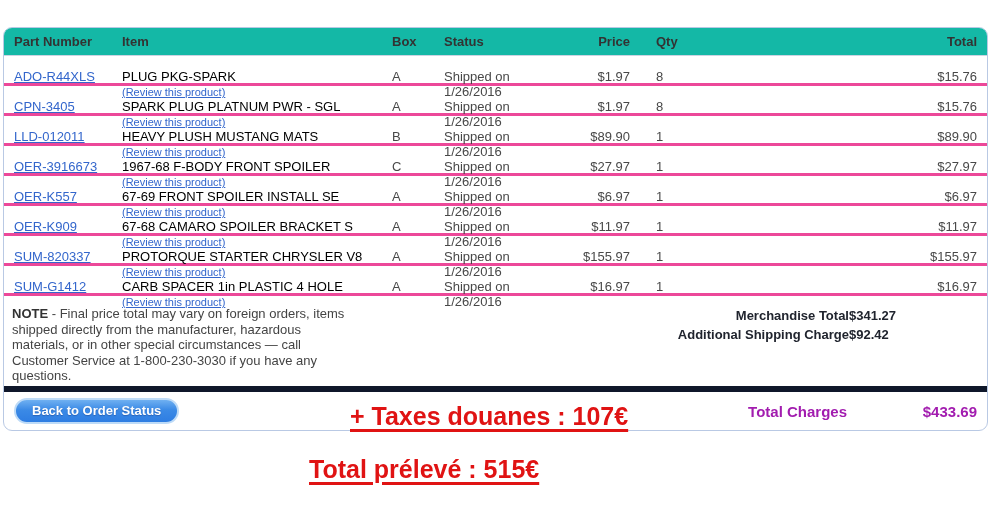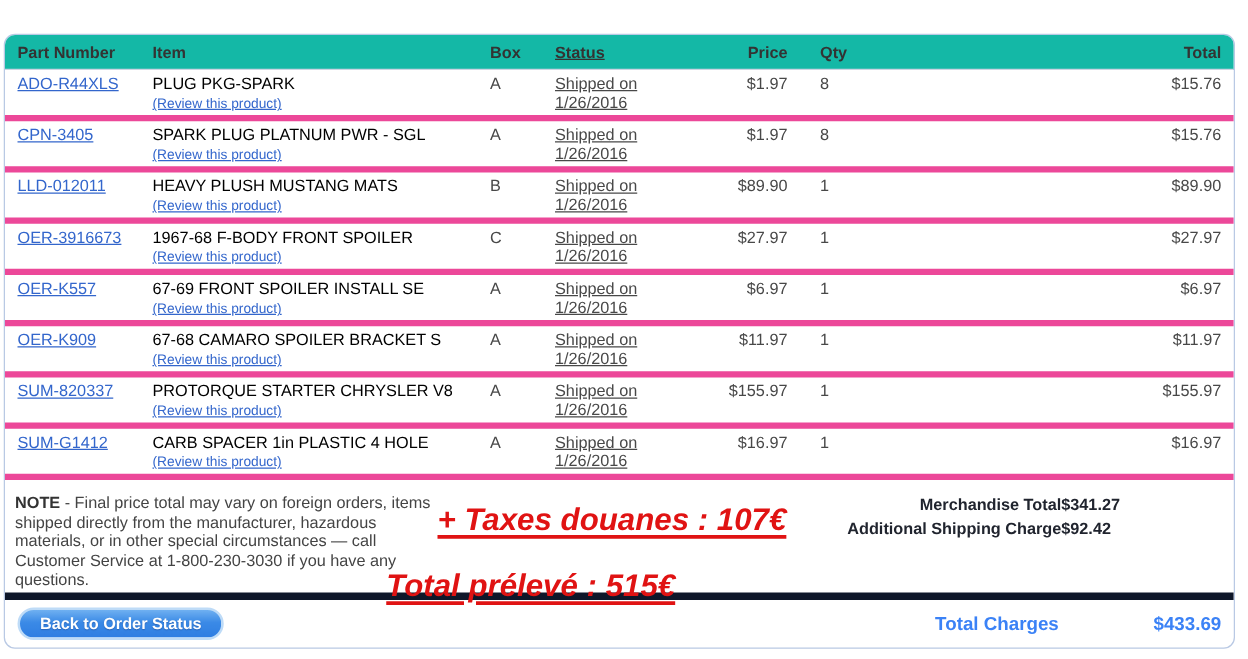--- a/index.html
+++ b/index.html
@@ -16,37 +16,37 @@
     width: 985px;
     border: 1px solid #b9c9e4;
     border-radius: 9px;
     background: #fff;
     overflow: hidden;
   }
   
   .c-part   { width: 118px; padding-left: 10px; }
   .c-item   { width: 270px; }
   .c-box    { width: 44px; text-align: left; }
-  .c-status { width: 106px; padding-left: 8px; text-decoration: underline; }
+  .c-status { width: 106px; padding-left: 8px; }
   .c-price  { width: 88px; text-align: right; }
   .c-qty    { width: 72px; padding-left: 26px; }
   .c-total  { flex: 1; text-align: right; padding-right: 10px; }
 
   .thead {
     display: flex; align-items: center;
     height: 28px;
     background: #14b8a6;
     border-bottom: 1px solid #ccd4e2;
     font-size: 13px; font-weight: bold; color: #333;
   }
   .row {
     display: flex;
-    height: 41px;
-    padding-top: 3px;
-    border-bottom: 5px solid #ec4899;
+    height: 30px;
+    padding-top: 13px;
+    border-bottom: 3px solid #ec4899;
     font-size: 13px; color: #484848;
   }
   .row a.part-link {
     color: #3366cc; text-decoration: underline; font-size: 13px;
   }
   .item-name { color: #000000; }
   a.review {
     color: #3366cc; text-decoration: underline;
     font-size: 11px; display: inline-block; margin-top: 1px;
   }
@@ -84,31 +84,30 @@
     background: linear-gradient(180deg, #6fb0f1 0%, #3b8ae6 45%, #2e7de2 100%);
     color: #ffffff; font-weight: bold; font-size: 13px;
     font-family: "Liberation Sans", sans-serif;
     padding: 3px 16px 4px 16px;
     cursor: pointer;
     text-shadow: 0 1px 1px rgba(0,0,60,0.25);
   }
   .total-line {
     margin-left: auto;
     display: flex; align-items: center;
-    font-weight: bold; color: #3b82f6;
+    font-weight: bold; color: #a21caf;
   }
   .total-label { font-size: 15px; }
   .total-value { width: 140px; text-align: right; font-size: 15px; padding-right: 10px; }
 
   .annotation {
     position: absolute;
     color: #e01313;
     font-size: 25px;
     font-weight: bold;
-    font-style: italic;
     text-decoration: underline;
     text-decoration-thickness: 2.5px;
     text-underline-offset: 4px;
     white-space: nowrap;
     z-index: 5;
   }
   .annotation-customs { left: 350px; top: 402px; }
   .annotation-levied  { left: 309px; top: 455px; }
 </style>
 </head>

